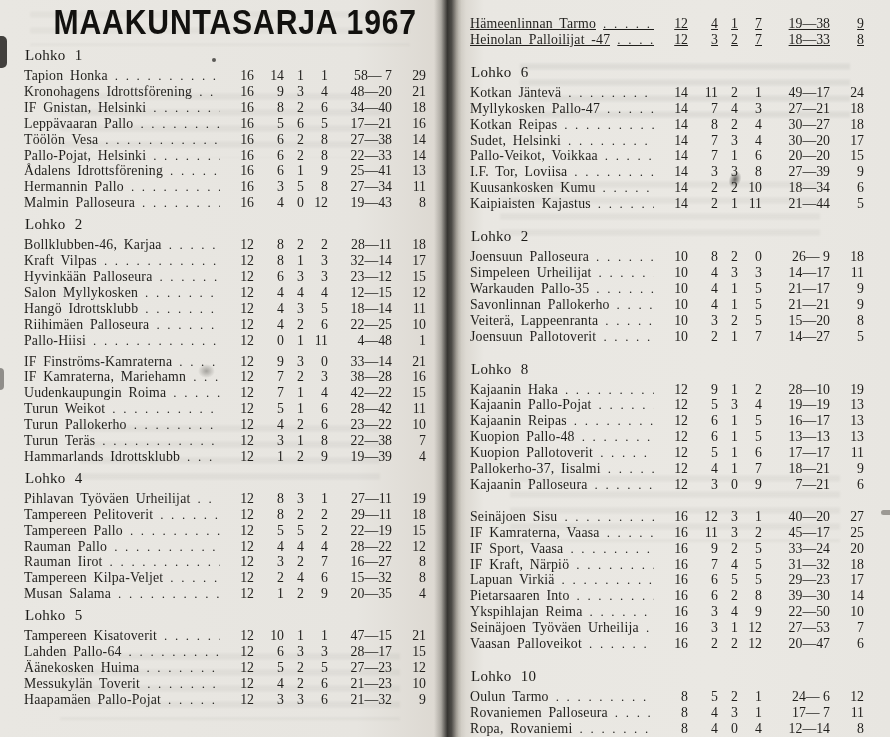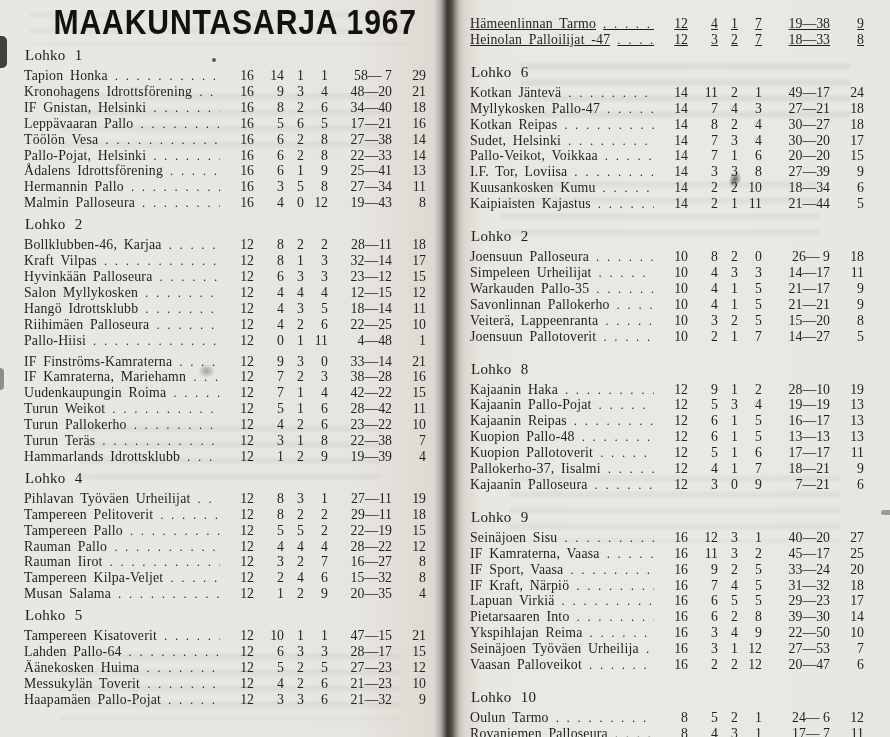--- a/index.html
+++ b/index.html
@@ -707,21 +707,20 @@
           <span class="dots"></span>
           <span class="num gp">12</span>
           <span class="num wn">3</span>
           <span class="num dr">0</span>
           <span class="num ls">9</span>
           <span class="num goals">7—21</span>
           <span class="num pts">6</span>
         </div>
       </div>
       <div class="group">
-        <div class="group-label">Lohko 9</div>
         <div class="row">
           <span class="team">Seinäjoen Sisu</span>
           <span class="dots"></span>
           <span class="num gp">16</span>
           <span class="num wn">12</span>
           <span class="num dr">3</span>
           <span class="num ls">1</span>
           <span class="num goals">40—20</span>
           <span class="num pts">27</span>
         </div>

